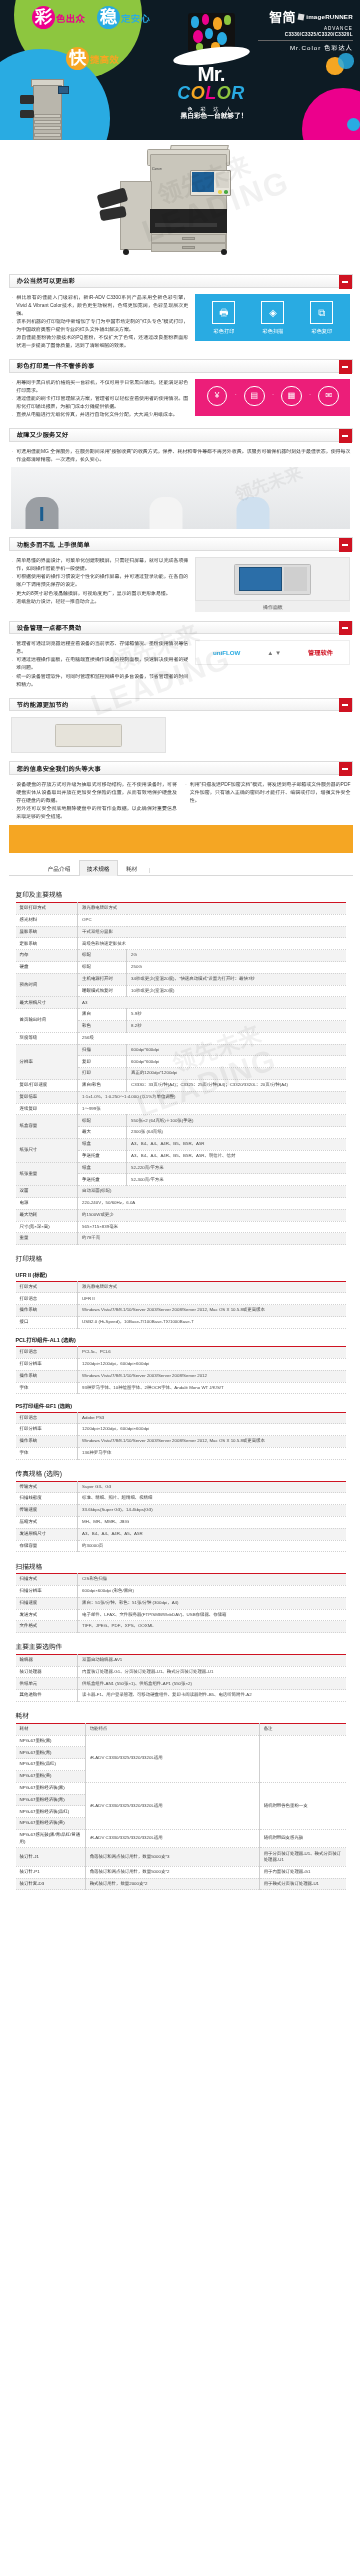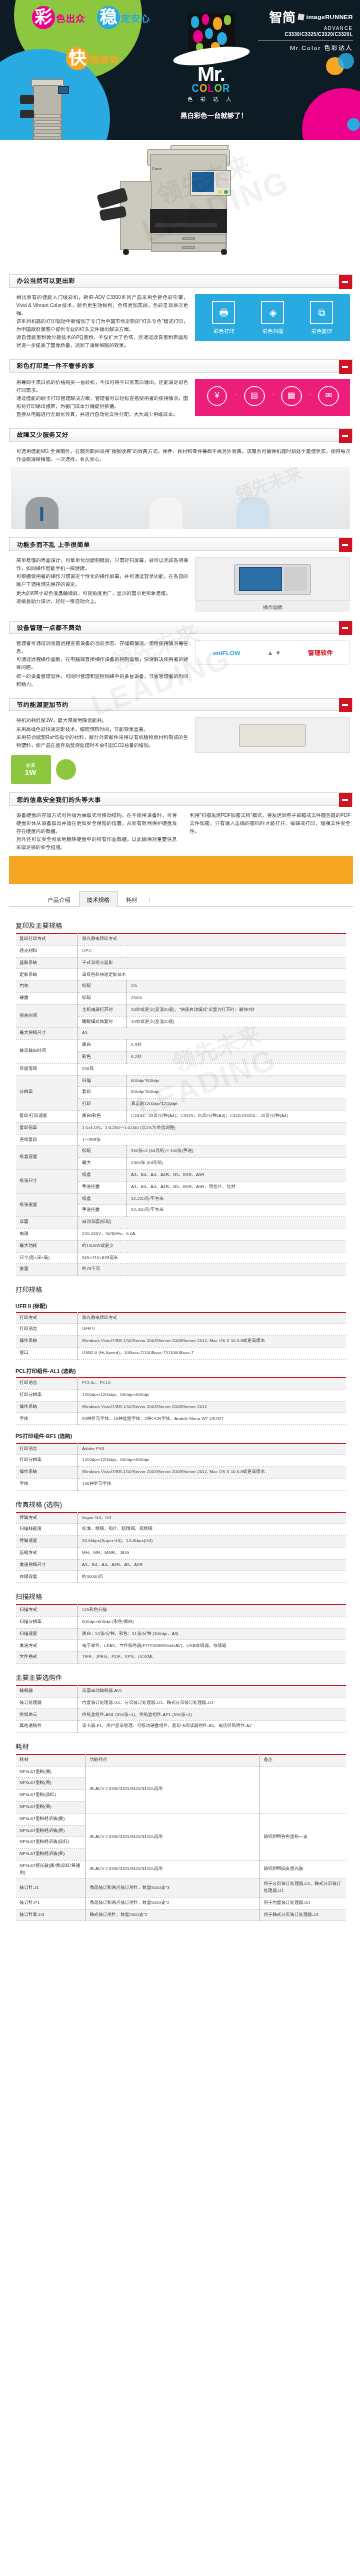--- a/index.html
+++ b/index.html
@@ -76,21 +76,21 @@
   }
   .mr-hat i {
     position: absolute; border-radius: 50%; display: block;
   }
   .mr-brim {
     width: 77px; height: 15.5px; margin: -3.1px auto 0;
     background: #fff; border-radius: 50%;
     transform: rotate(-7deg);
   }
   .mr-word { color: #fff; font-size: 20.6px; font-weight: bold; letter-spacing: -1px; margin-top: -2.1px; }
-  .mr-color { font-size: 10px; font-weight: bold; letter-spacing: 0.5px; margin-top: -3.1px; }
+  .mr-color { font-size: 18px; font-weight: bold; letter-spacing: 0.5px; margin-top: -3.1px; font-style: italic; }
   .mr-color span:nth-child(1){color:#29abe2;}
   .mr-color span:nth-child(2){color:#f5a623;}
   .mr-color span:nth-child(3){color:#ec008c;}
   .mr-color span:nth-child(4){color:#8dc63f;}
   .mr-color span:nth-child(5){color:#29abe2;}
   .mr-sub { color:#fff; font-size: 5.2px; letter-spacing: 3.1px; margin-top: 1px; }
   .hero-tagline {
     position: absolute; left: 170px; top: 110px; width: 88px;
     text-align: center; color: #fff; font-size: 6.7px; font-weight: bold;
   }
@@ -539,34 +539,20 @@
       </div>
     </div>
   </div>
 
   <div class="sec">
     <div class="sec-bar">
       <h3>节约能源更加节约</h3>
       <span class="sec-collapse"></span>
     </div>
     <div class="sec-body">
-      <div class="sec-left">
-        <ul class="bullets">
-          <li>待机功耗低至1W，最大限度地降低能耗。</li>
-          <li>采用高级色彩快速定影技术，缩短预热时间，节能效果显著。</li>
-          <li>采用符合欧盟RoHS指令的材料，部分外装部件采用以有机植物原材料制成的生物塑料，使产品在废弃后焚烧处理时不会引起CO2总量的增加。</li>
-        </ul>
-        <div style="display:flex;align-items:center;gap:5.2px;margin-top:5.2px;">
-          <div class="eco-badge">
-            <span>能源</span>
-            <span class="eco-big">1W</span>
-          </div>
-          <div style="width:20.6px;height:20.6px;border-radius:50%;background:#8dc63f;"></div>
-        </div>
-      </div>
       <div class="sec-right">
         <div class="panel-img" style="height:36px;">
           <div style="width:67px;height:23px;background:#e6e3da;border:0.5px solid #c4c1b7;border-radius:1.5px;"></div>
         </div>
       </div>
     </div>
   </div>
 
   <div class="sec">
     <div class="sec-bar">

